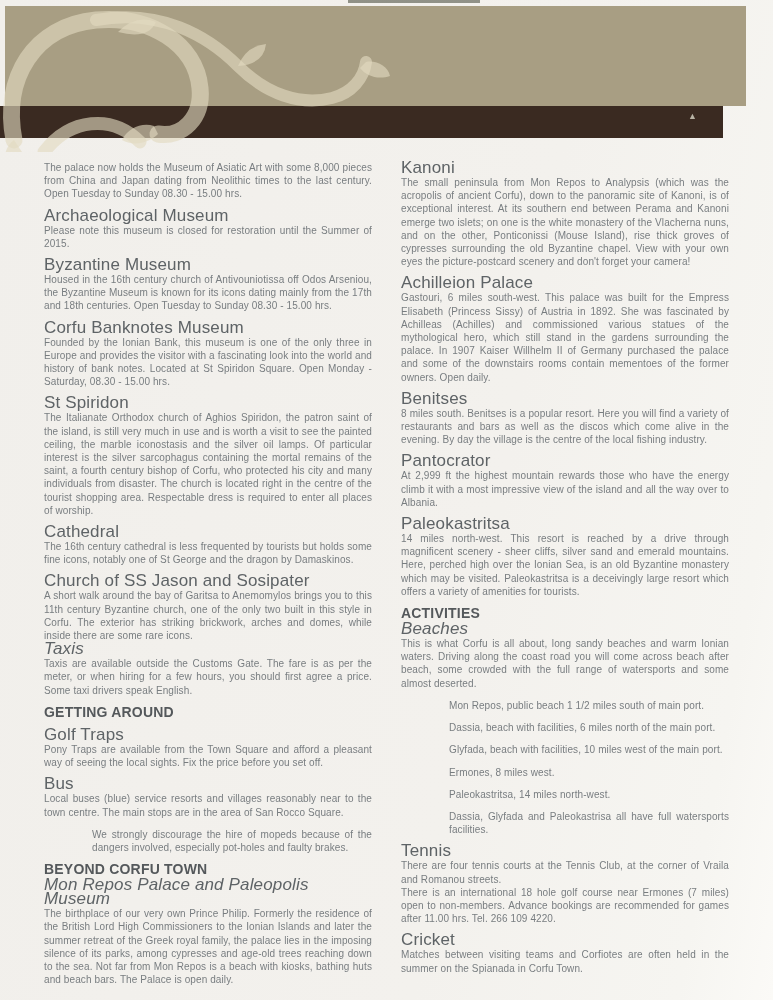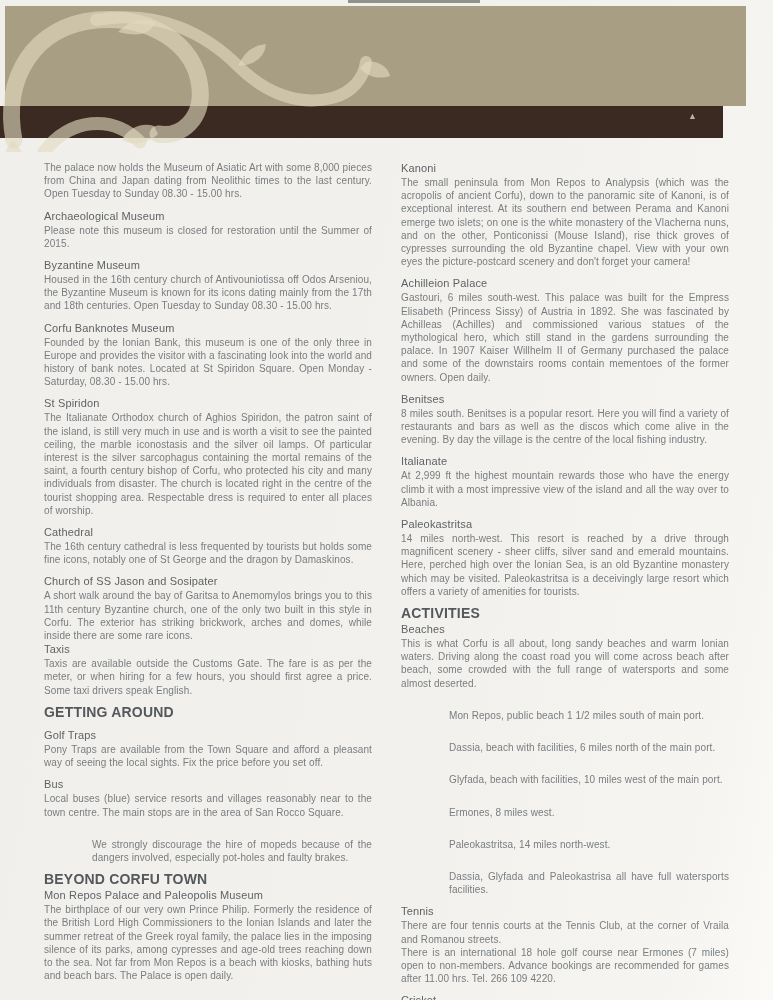--- a/index.html
+++ b/index.html
@@ -14,27 +14,27 @@
   
   .band{position:absolute;top:6px;left:5px;width:741px;height:100px;background:var(--band);z-index:1;}
   .stripe{position:absolute;top:106px;left:0;width:723px;height:32px;background:var(--stripe);z-index:2;}
   .scan-sliver{position:absolute;top:0;left:348px;width:132px;height:3px;background:#3f4434;opacity:.55;z-index:4;}
   .ornament{position:absolute;top:2px;left:0;z-index:3;pointer-events:none;}
   .tri{position:absolute;top:112px;left:688px;z-index:4;color:#b7b2a4;font-size:9px;line-height:9px;}
   
   .content{position:absolute;top:161px;left:44px;width:674px;display:flex;gap:29px;z-index:1;}
   .col{width:328px;flex:0 0 328px;}
   .section{margin:0;}
-  .heading{font-size:11px;line-height:14px;color:var(--head-text);margin:8px 0 1px;letter-spacing:.15px;}
+  .heading{font-size:17px;line-height:14px;color:var(--head-text);margin:8px 0 1px;letter-spacing:.15px;}
   .heading.major{font-size:14px;line-height:16px;font-weight:700;color:var(--major-text);margin:7px 0 1px;letter-spacing:.2px;}
   .col .section:first-child .heading{margin-top:0;}
-  .section.tight .heading{margin-top:0;}
+  .section.tight .heading{margin-top:0;font-style:italic;}
   p{font-size:10px;line-height:13.2px;color:var(--body-text);text-align:justify;
     margin:0;letter-spacing:.1px;}
-  p + p{margin-top:19px;padding-left:48px;}
+  p + p{margin-top:9px;padding-left:48px;}
 </style>
 </head>
 <body>
 
 <div class="page">
 
   <div class="scan-sliver"></div>
   <div class="band"></div>
   <div class="stripe"></div>
 
@@ -115,21 +115,21 @@
         </div>
         <div class="section">
           <div class="heading">Achilleion Palace</div>
           <p>Gastouri, 6 miles south-west. This palace was built for the Empress Elisabeth (Princess Sissy) of Austria in 1892. She was fascinated by Achilleas (Achilles) and commissioned various statues of the mythological hero, which still stand in the gardens surrounding the palace. In 1907 Kaiser Willhelm II of Germany purchased the palace and some of the downstairs rooms contain mementoes of the former owners. Open daily.</p>
         </div>
         <div class="section">
           <div class="heading">Benitses</div>
           <p>8 miles south. Benitses is a popular resort. Here you will find a variety of restaurants and bars as well as the discos which come alive in the evening. By day the village is the centre of the local fishing industry.</p>
         </div>
         <div class="section">
-          <div class="heading">Italianate</div>
+          <div class="heading">Pantocrator</div>
           <p>At 2,999 ft the highest mountain rewards those who have the energy climb it with a most impressive view of the island and all the way over to Albania.</p>
         </div>
         <div class="section">
           <div class="heading">Paleokastritsa</div>
           <p>14 miles north-west. This resort is reached by a drive through magnificent scenery - sheer cliffs, silver sand and emerald mountains. Here, perched high over the Ionian Sea, is an old Byzantine monastery which may be visited. Paleokastritsa is a deceivingly large resort which offers a variety of amenities for tourists.</p>
         </div>
         <div class="section">
           <div class="heading major">ACTIVITIES</div>
         </div>
         <div class="section tight">

